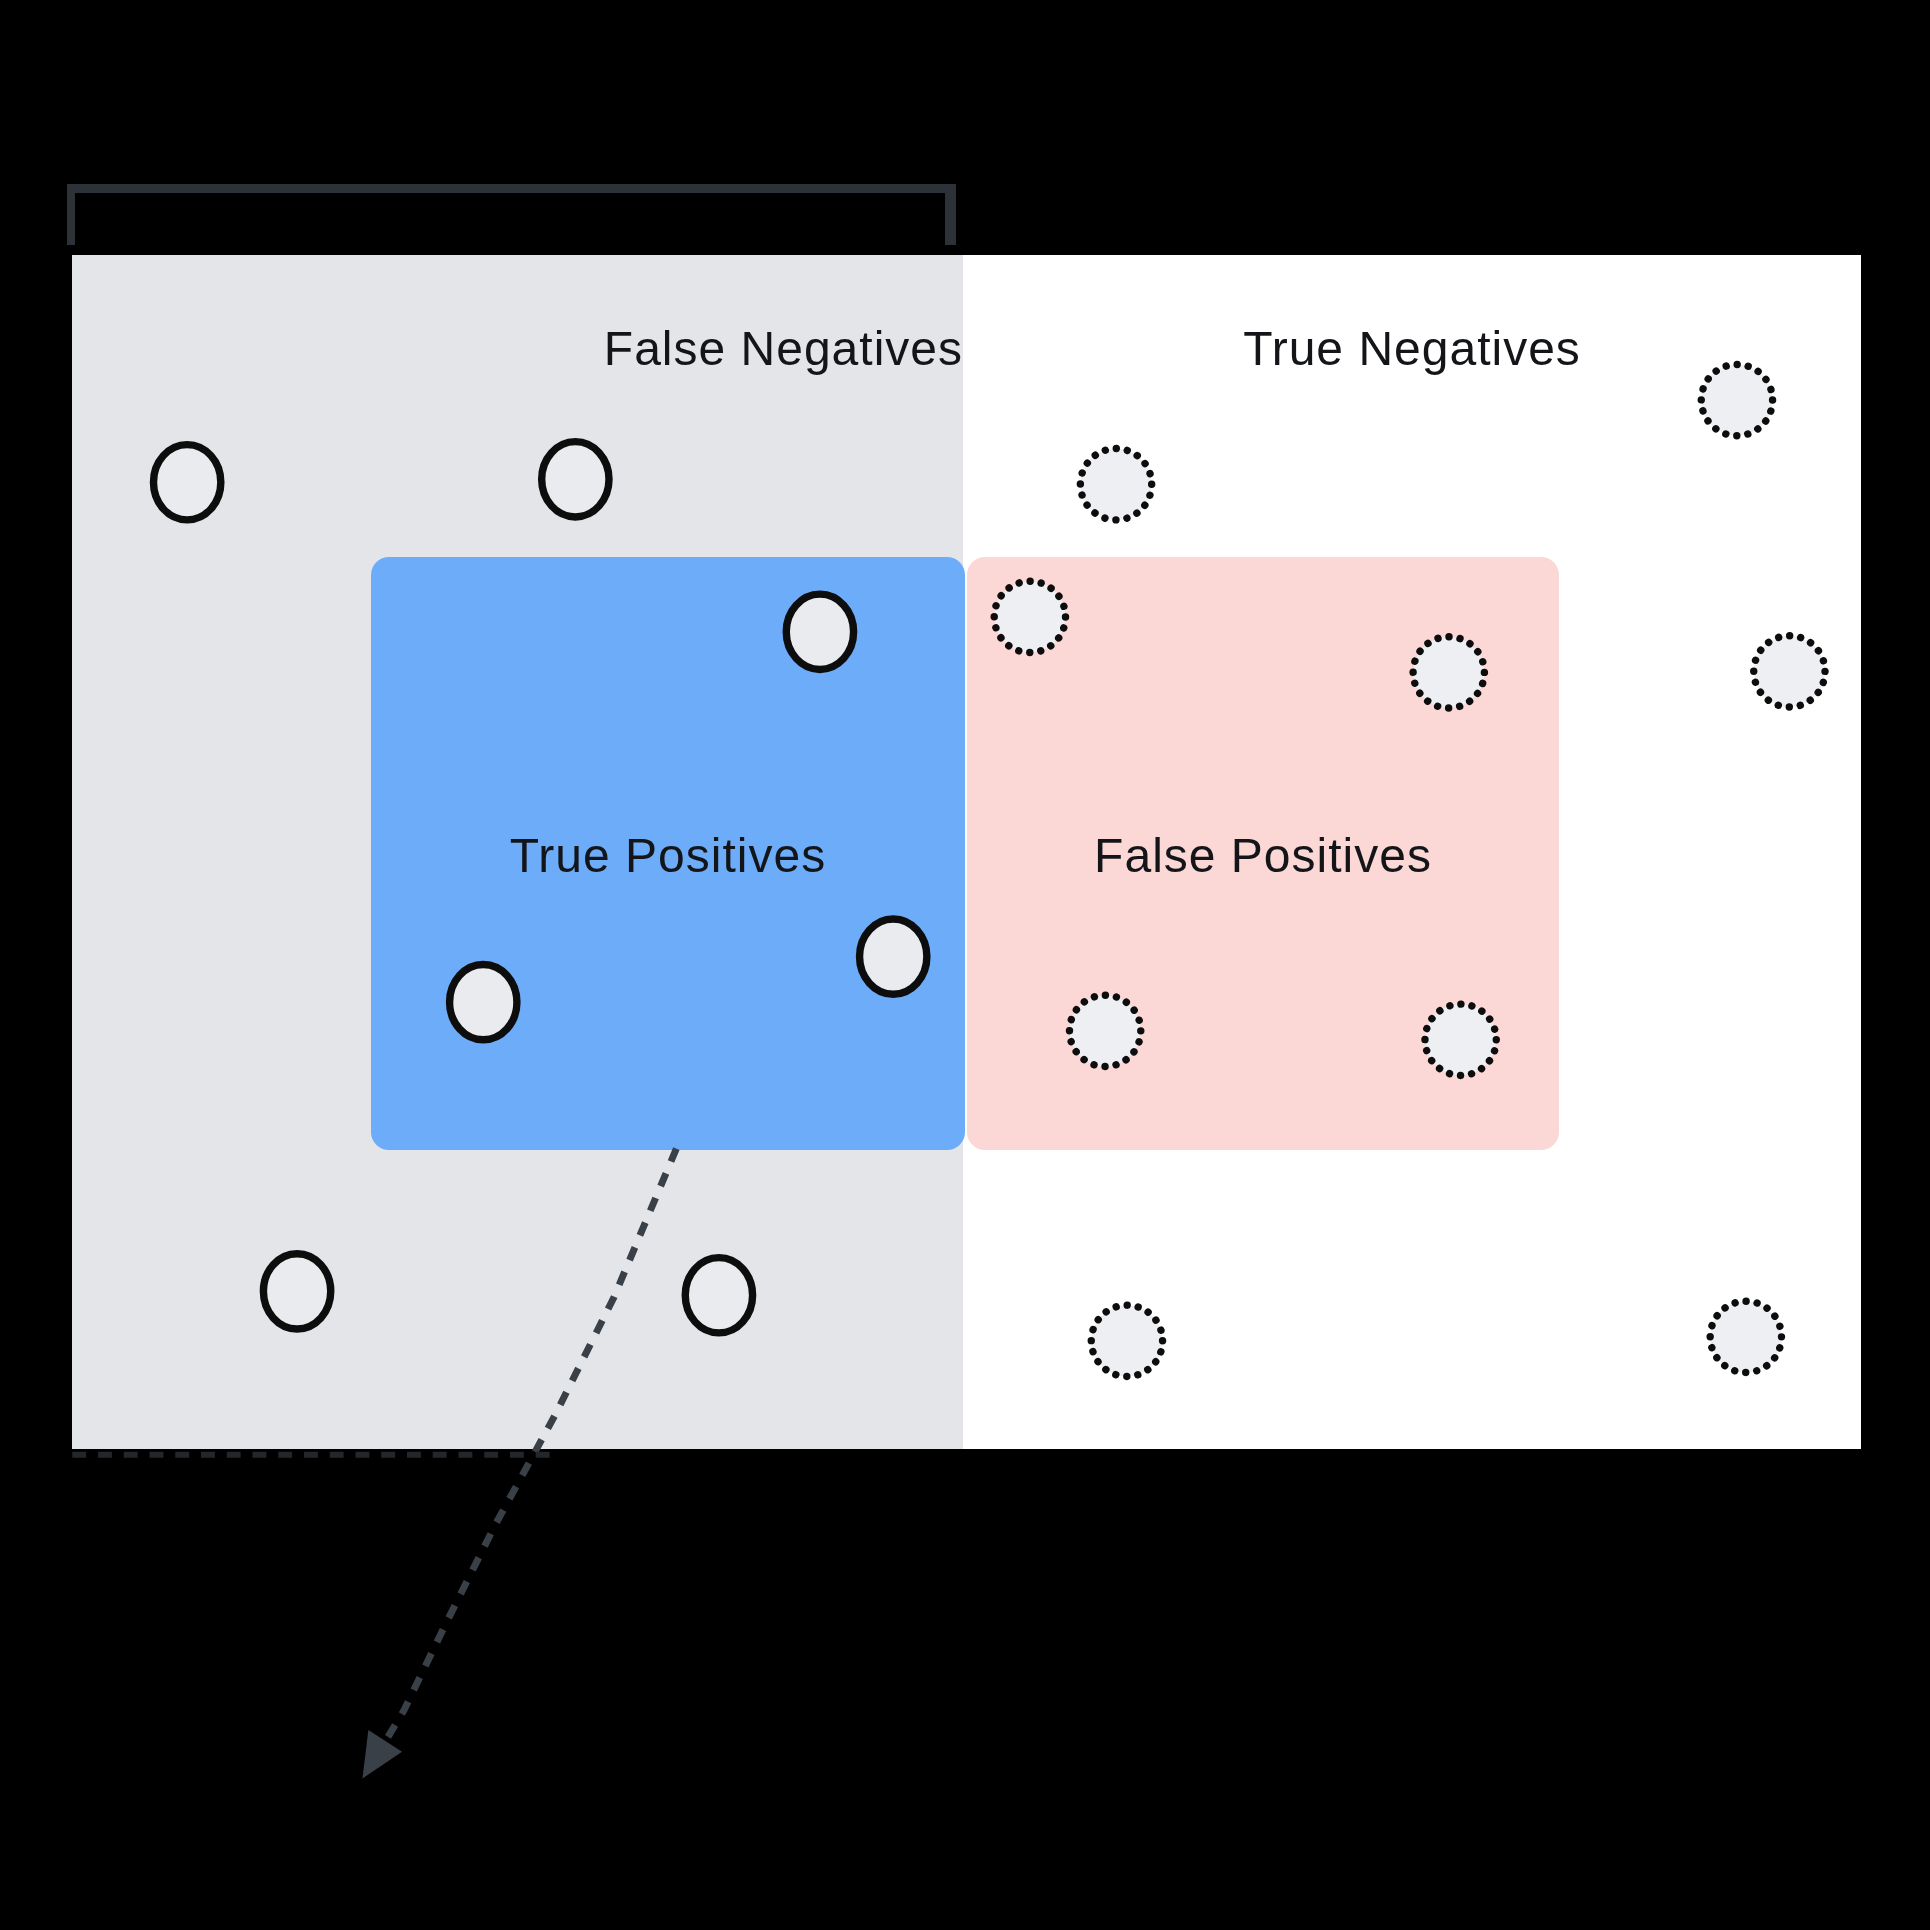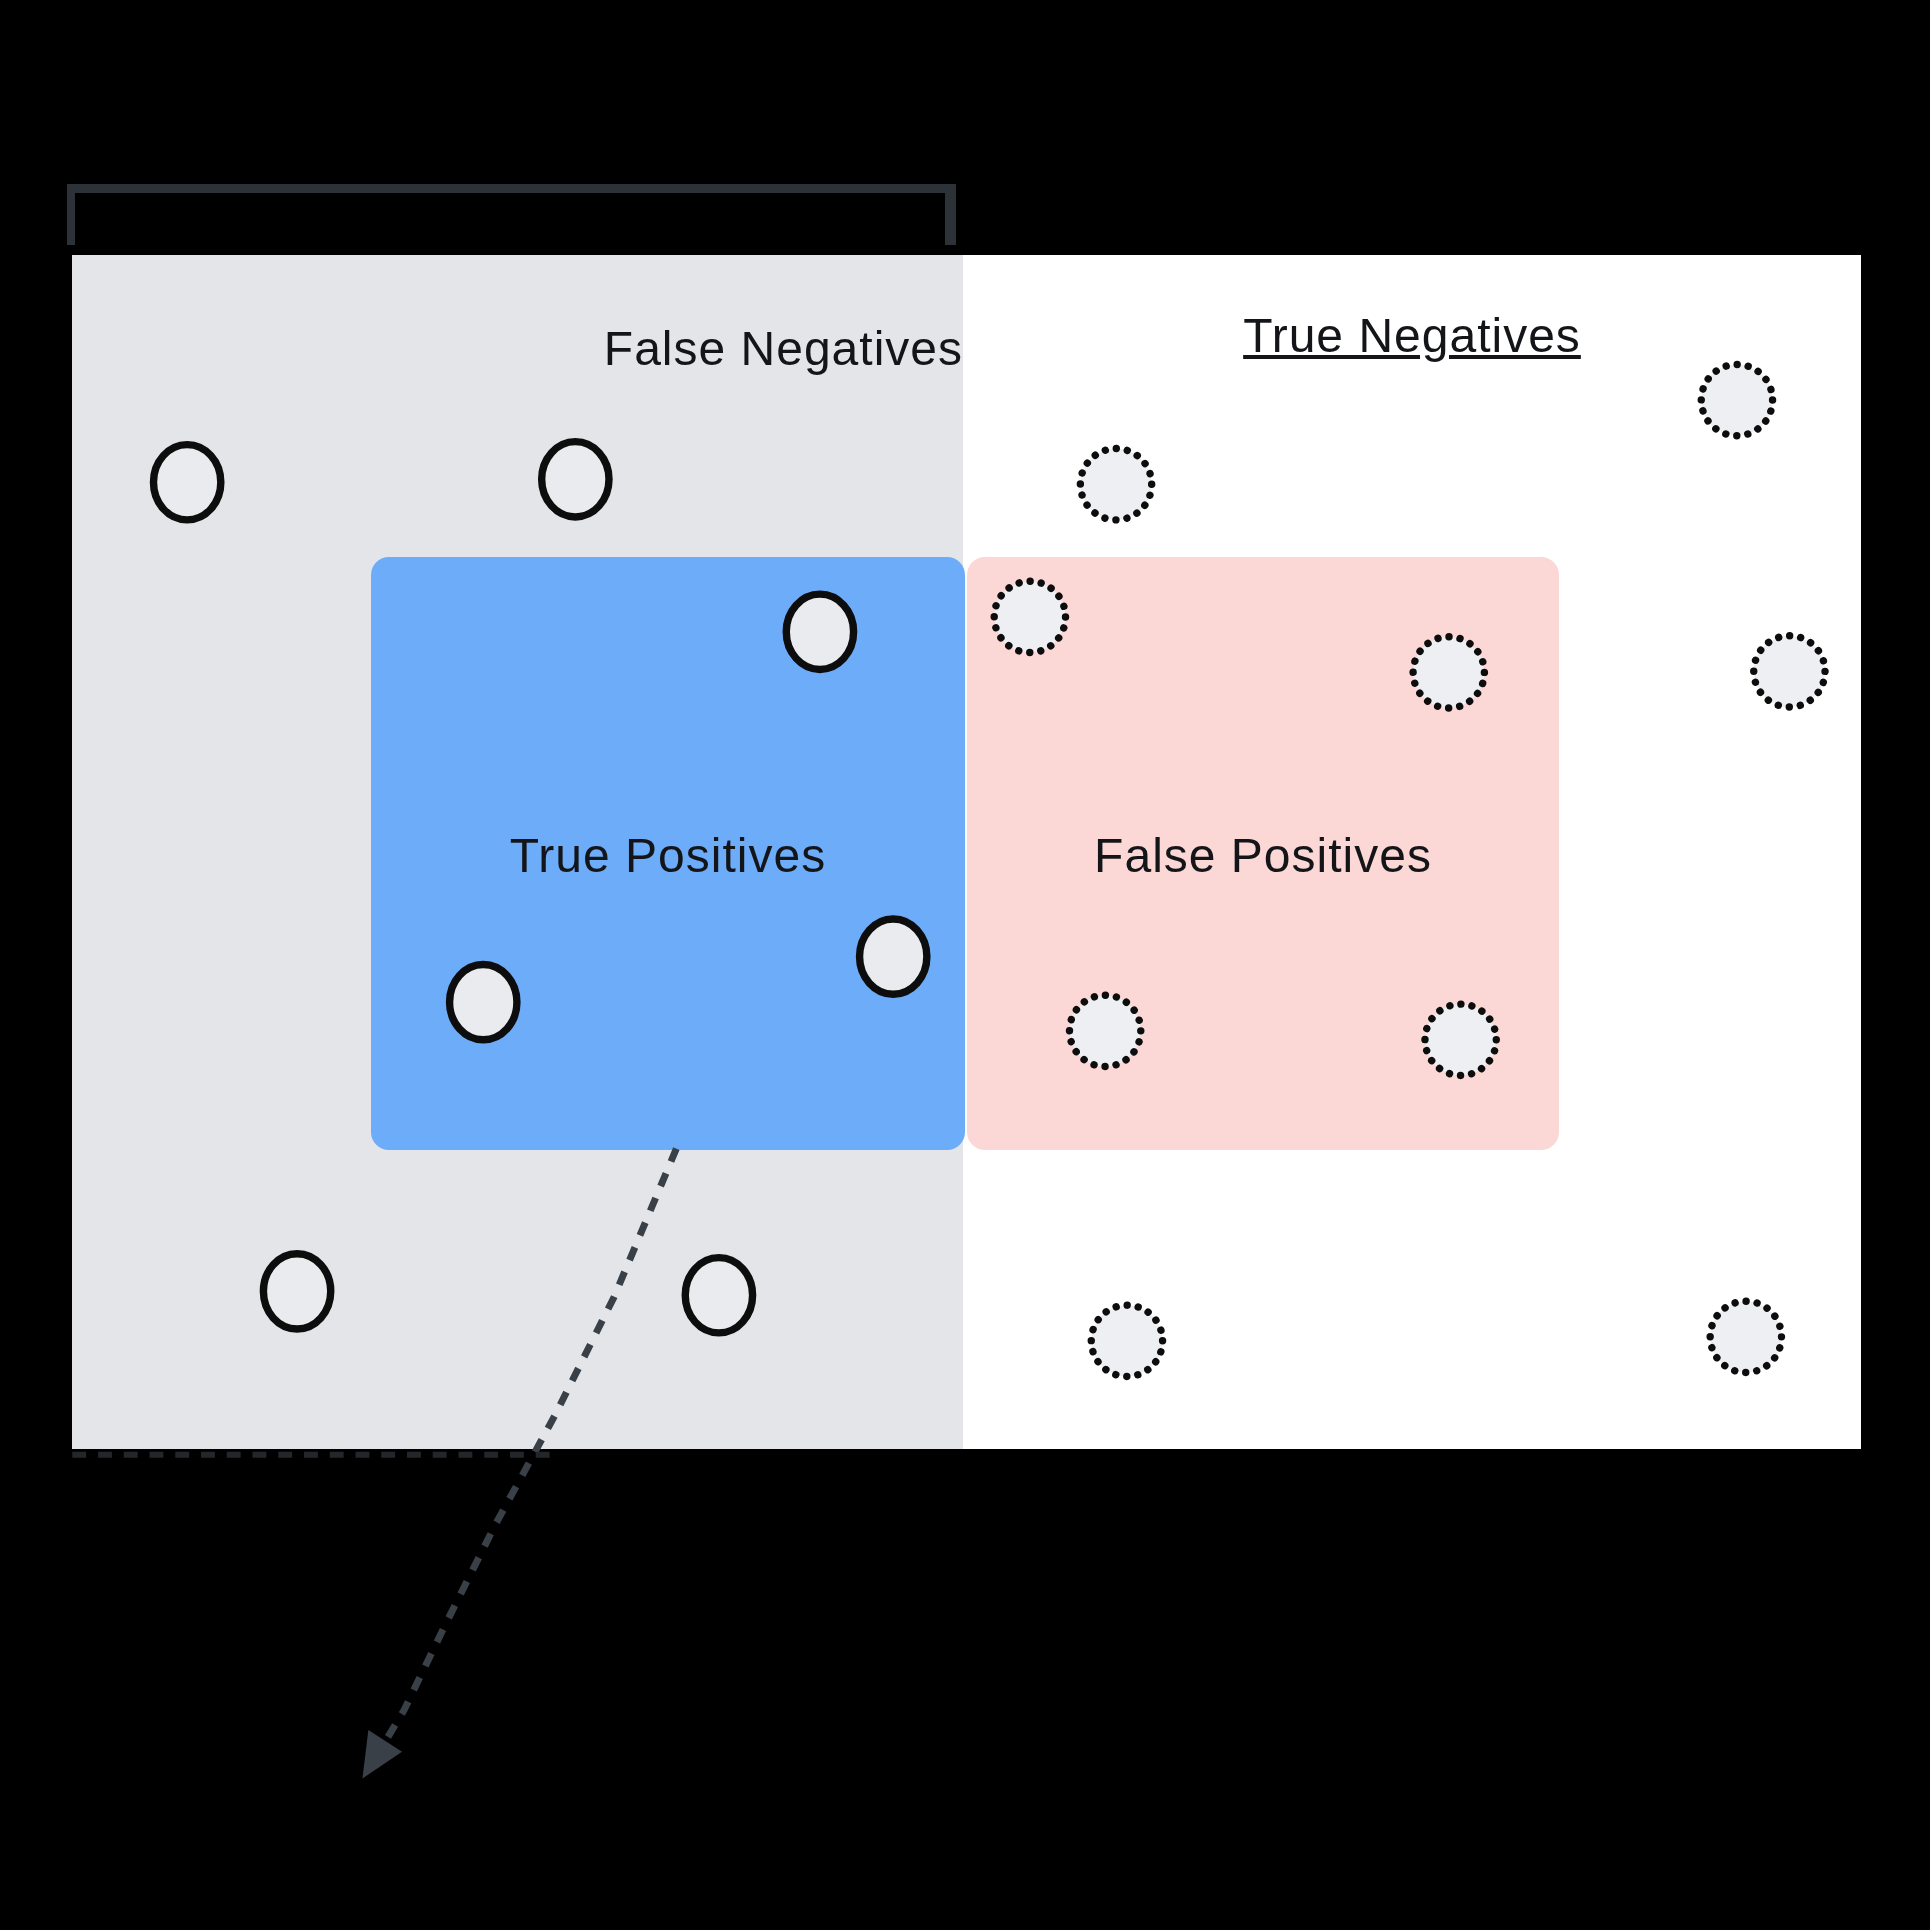--- a/index.html
+++ b/index.html
@@ -20,21 +20,21 @@
   #region-negatives-left{left:72px;width:891px;background:var(--region-gray,#e3e5e9);}
   #region-negatives-right{left:963px;width:898px;background:var(--region-white,#ffffff);}
   #tp-box{position:absolute;left:371px;top:557px;width:594px;height:593px;border-radius:18px;background:var(--tp-fill,#6dacf9);}
   #fp-box{position:absolute;left:967px;top:557px;width:592px;height:593px;border-radius:18px;background:var(--fp-fill,#fbd7d5);}
   
   .zone-label{
     position:absolute;text-align:center;font-size:48px;letter-spacing:1px;
     color:var(--label,#131518);line-height:1;white-space:nowrap;
   }
   #label-fn{left:72px;width:891px;top:325px;text-align:right;}
-  #label-tn{left:963px;width:898px;top:312px;text-decoration:underline;}
+  #label-tn{left:963px;width:898px;top:325px;}
   #label-tp{left:371px;width:594px;top:832px;}
   #label-fp{left:967px;width:592px;top:832px;}
   
   #overlay{position:absolute;left:0;top:0;width:1931px;height:1931px;pointer-events:none;}
   .solid-marker{fill:var(--circle-fill,#e9ebee);stroke:var(--circle-stroke,#0d0d0d);stroke-width:7.5px;}
   .dotted-marker{fill:var(--dotted-fill,#edeff2);stroke:var(--circle-stroke,#0d0d0d);stroke-width:7.5px;stroke-linecap:round;}
   .arrow-line{fill:none;stroke:var(--arrow,#3a4047);stroke-width:7px;}
   .arrow-head{fill:var(--arrow,#3a4047);stroke:none;}
   .shadow-dashes{stroke:var(--shadow,#23272c);stroke-width:6px;}
 </style>

